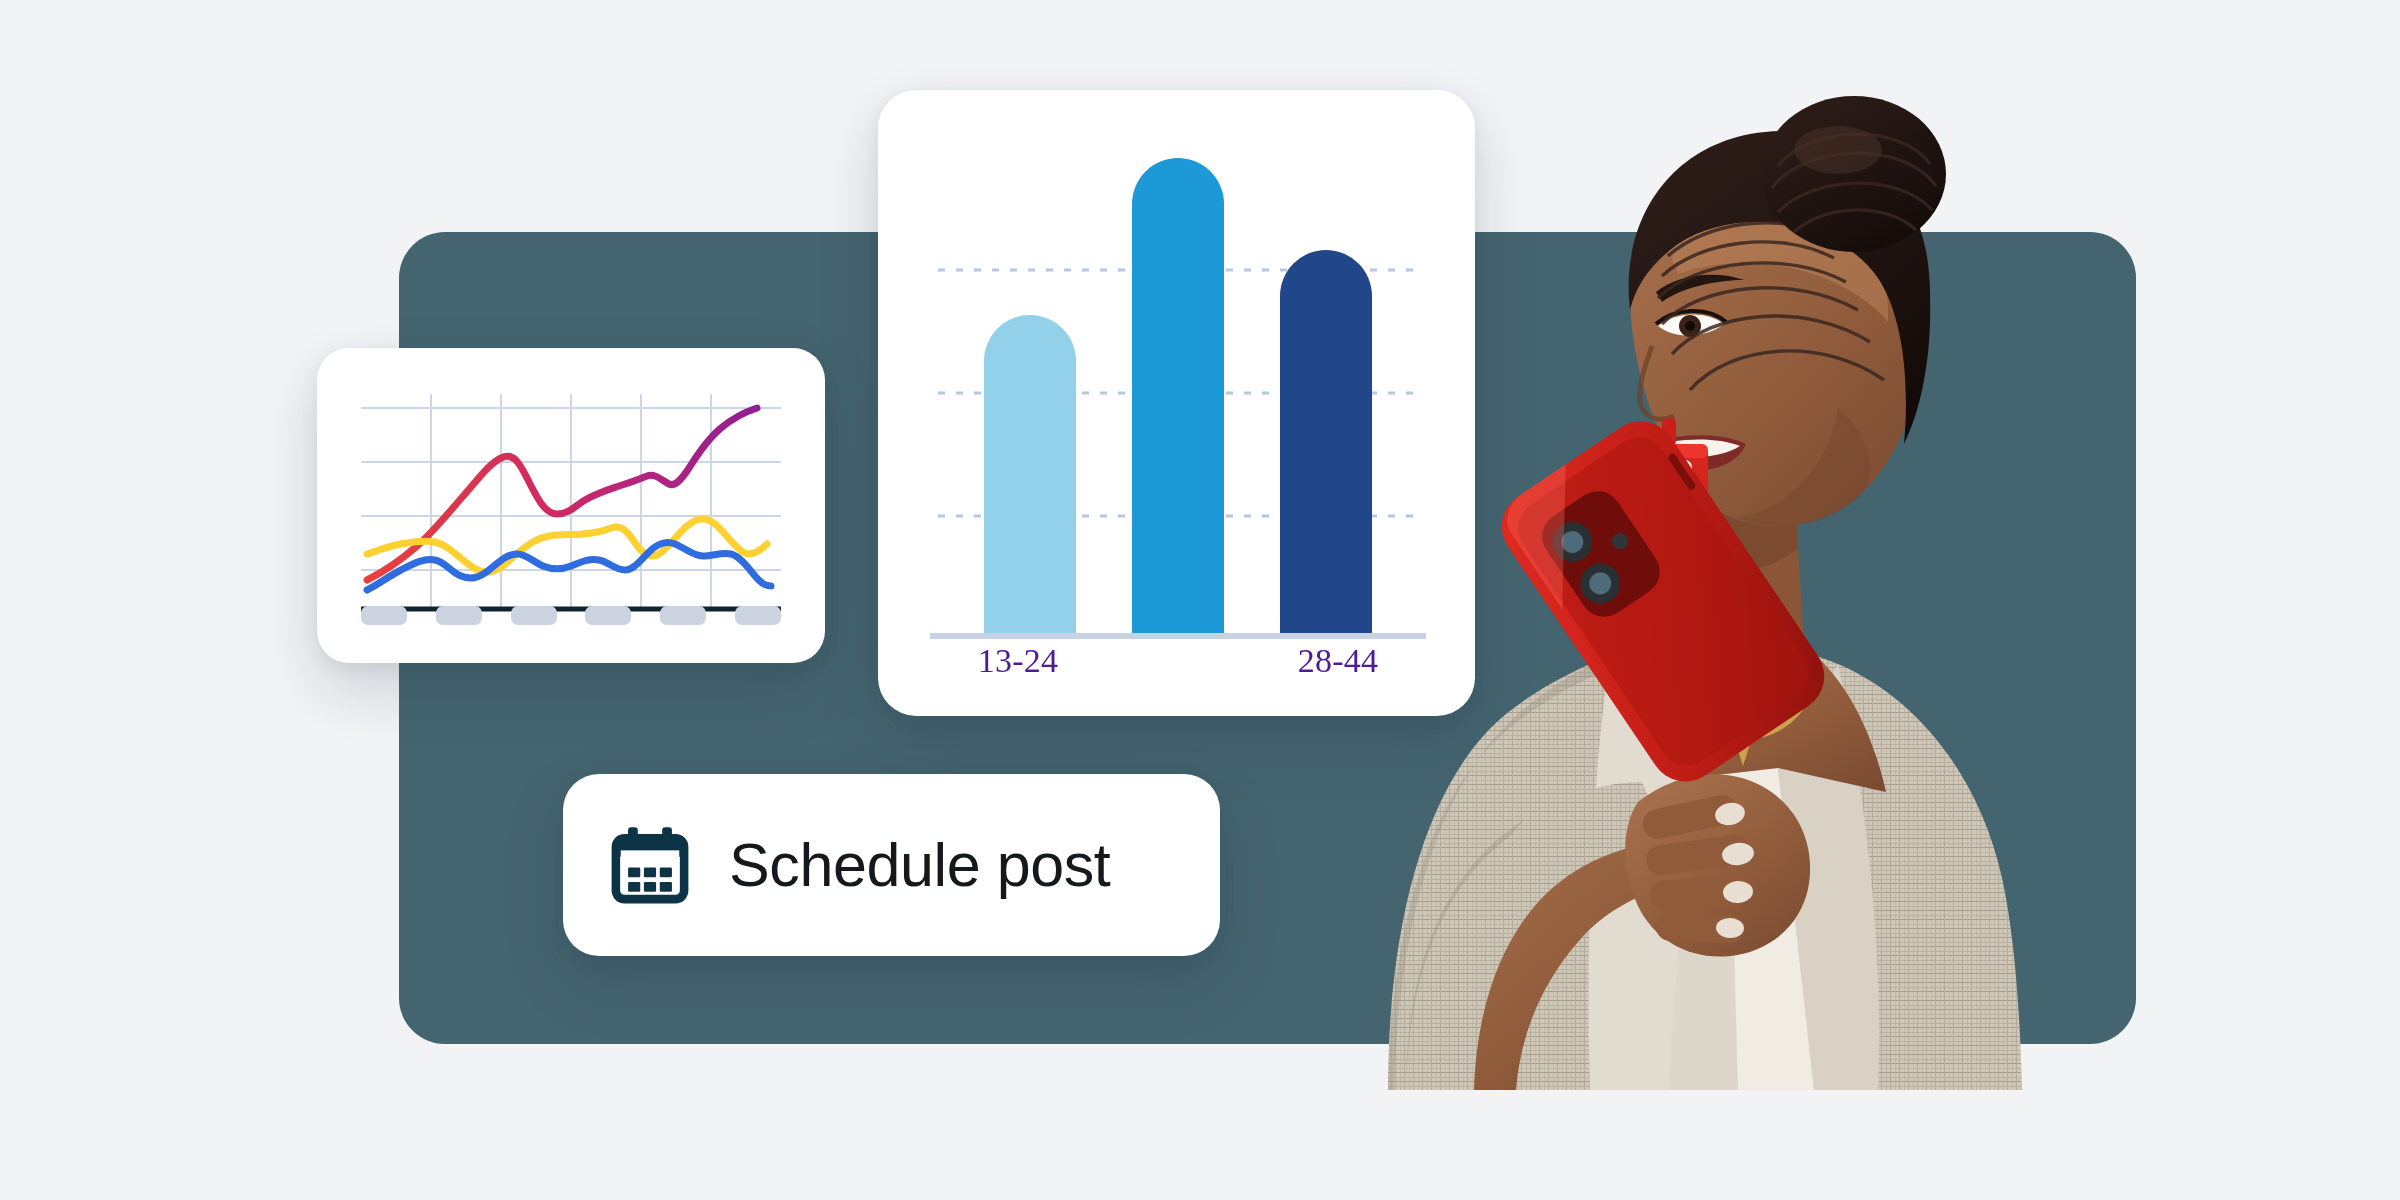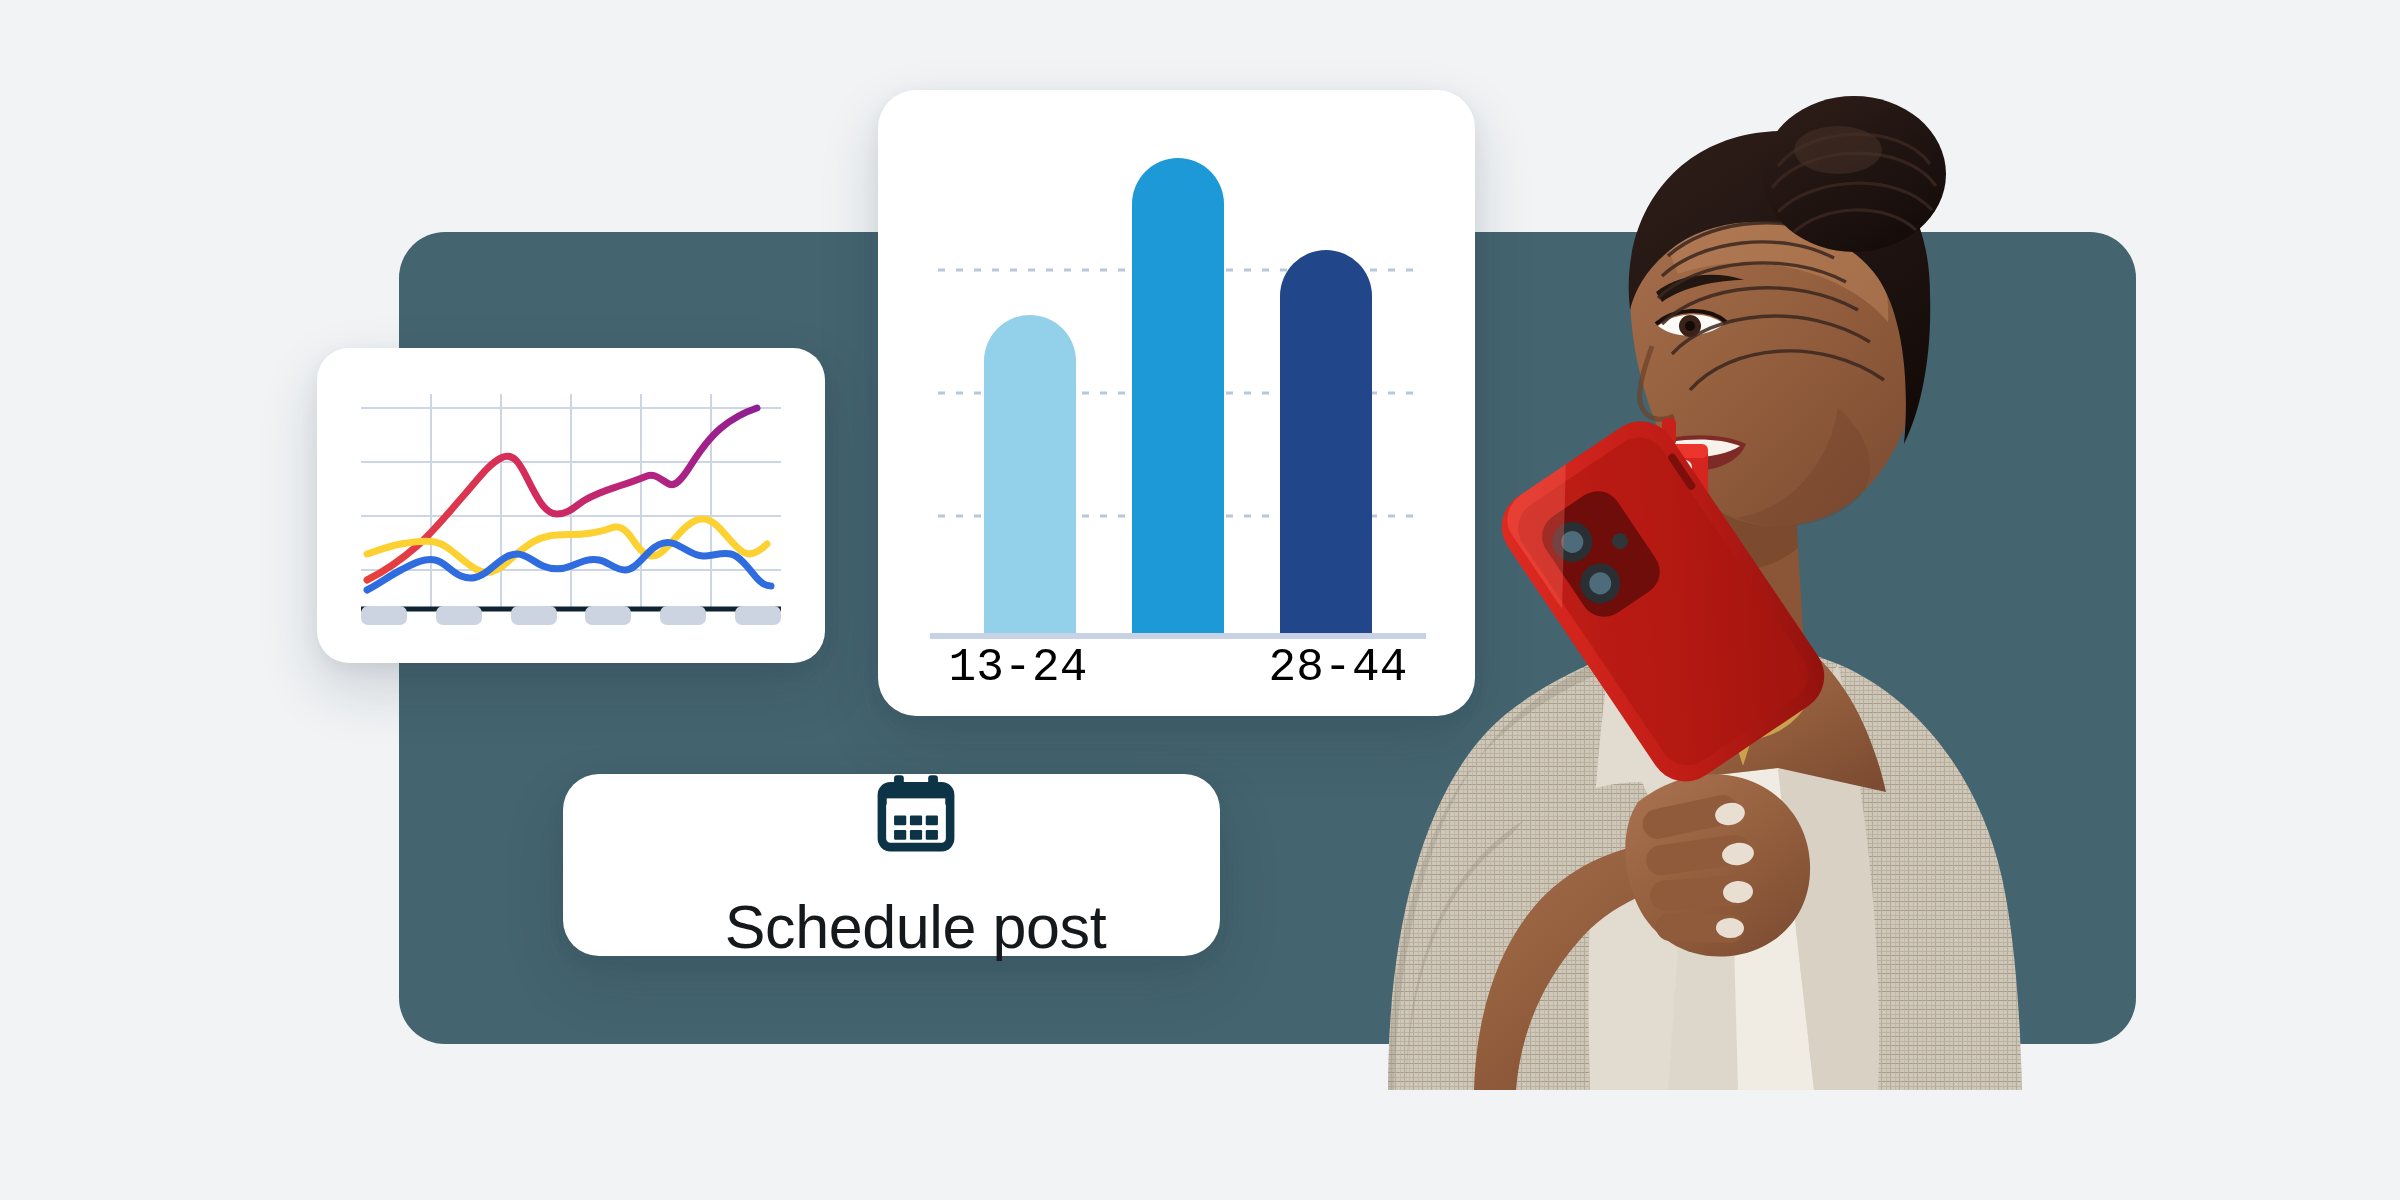--- a/index.html
+++ b/index.html
@@ -41,29 +41,29 @@
 
   
   .bar-card{ left:878px; top:90px; width:597px; height:626px; border-radius:38px; }
   .bar-card .plot{ position:absolute; left:60px; top:58px; width:480px; height:490px; }
   .bar-card svg{ display:block; width:100%; height:100%; overflow:visible; }
   .bar-xlabels{
     position:absolute; left:60px; top:552px; width:480px;
     display:flex; justify-content:space-around; align-items:center;
   }
   .bar-xlabels span{
-    font-size:46px; color:#000000; letter-spacing:.2px;
-    font-family:Liberation Mono, monospace;
+    font-size:34px; color:#4c1d95; letter-spacing:.2px;
+    font-family:Liberation Serif, serif;
   }
 
   
   .schedule-card{
     left:563px; top:774px; width:657px; height:182px;
     border-radius:36px;
-    display:flex; align-items:center; padding-left:48px; gap:40px;flex-direction:column;
+    display:flex; align-items:center; padding-left:48px; gap:40px;
   }
   .cal-icon{ width:78px; height:78px; flex:none; }
   .schedule-label{
     font-size:61px; color:#15191c; letter-spacing:-.4px; white-space:nowrap;
     font-family:"Liberation Sans", sans-serif;
   }
 
   
   .person{
     position:absolute; left:1238px; top:78px;

